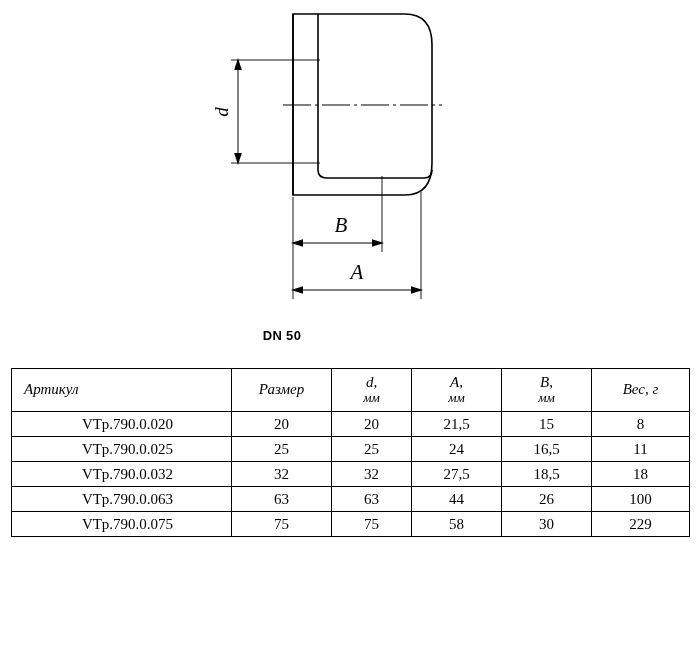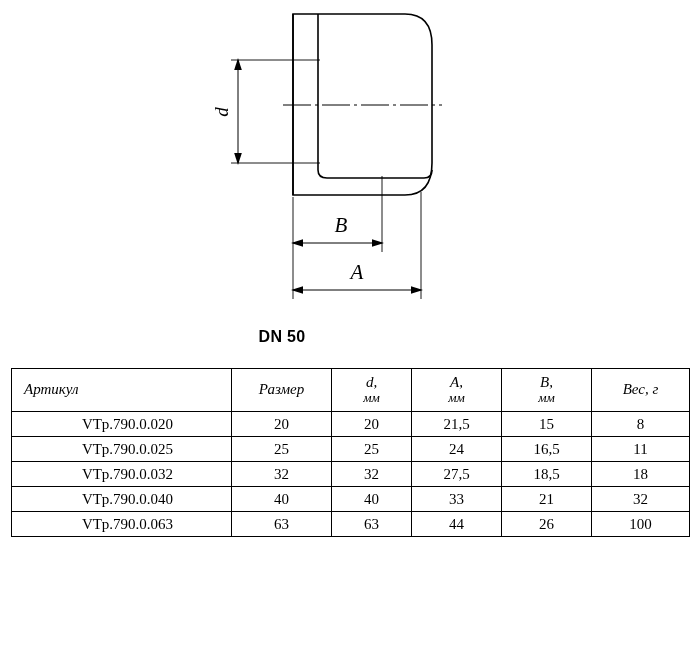--- a/index.html
+++ b/index.html
@@ -27,21 +27,21 @@
   }
 
   .caption {
     position: absolute;
     left: 0;
     top: 328px;
     width: 564px;
     text-align: center;
     font-family: "Liberation Sans", sans-serif;
     font-weight: bold;
-    font-size: 16px;
+    font-size: 13px;
     letter-spacing: 0.3px;
   }
 
   
   #spec-table {
     position: absolute;
     left: 11px;
     top: 368px;
     width: 678px;
     border-collapse: collapse;
@@ -183,29 +183,29 @@
     </tr>
     <tr>
       <td class="art">VTp.790.0.032</td>
       <td>32</td>
       <td>32</td>
       <td>27,5</td>
       <td>18,5</td>
       <td>18</td>
     </tr>
     <tr>
-      <td class="art">VTp.790.0.040</td>
-      <td>40</td>
-      <td>40</td>
-      <td>33</td>
-      <td>21</td>
-      <td>32</td>
-    </tr>
-    <tr>
       <td class="art">VTp.790.0.063</td>
       <td>63</td>
       <td>63</td>
       <td>44</td>
       <td>26</td>
       <td>100</td>
     </tr>
+    <tr>
+      <td class="art">VTp.790.0.075</td>
+      <td>75</td>
+      <td>75</td>
+      <td>58</td>
+      <td>30</td>
+      <td>229</td>
+    </tr>
   </tbody>
 </table>
 
 </body></html>

